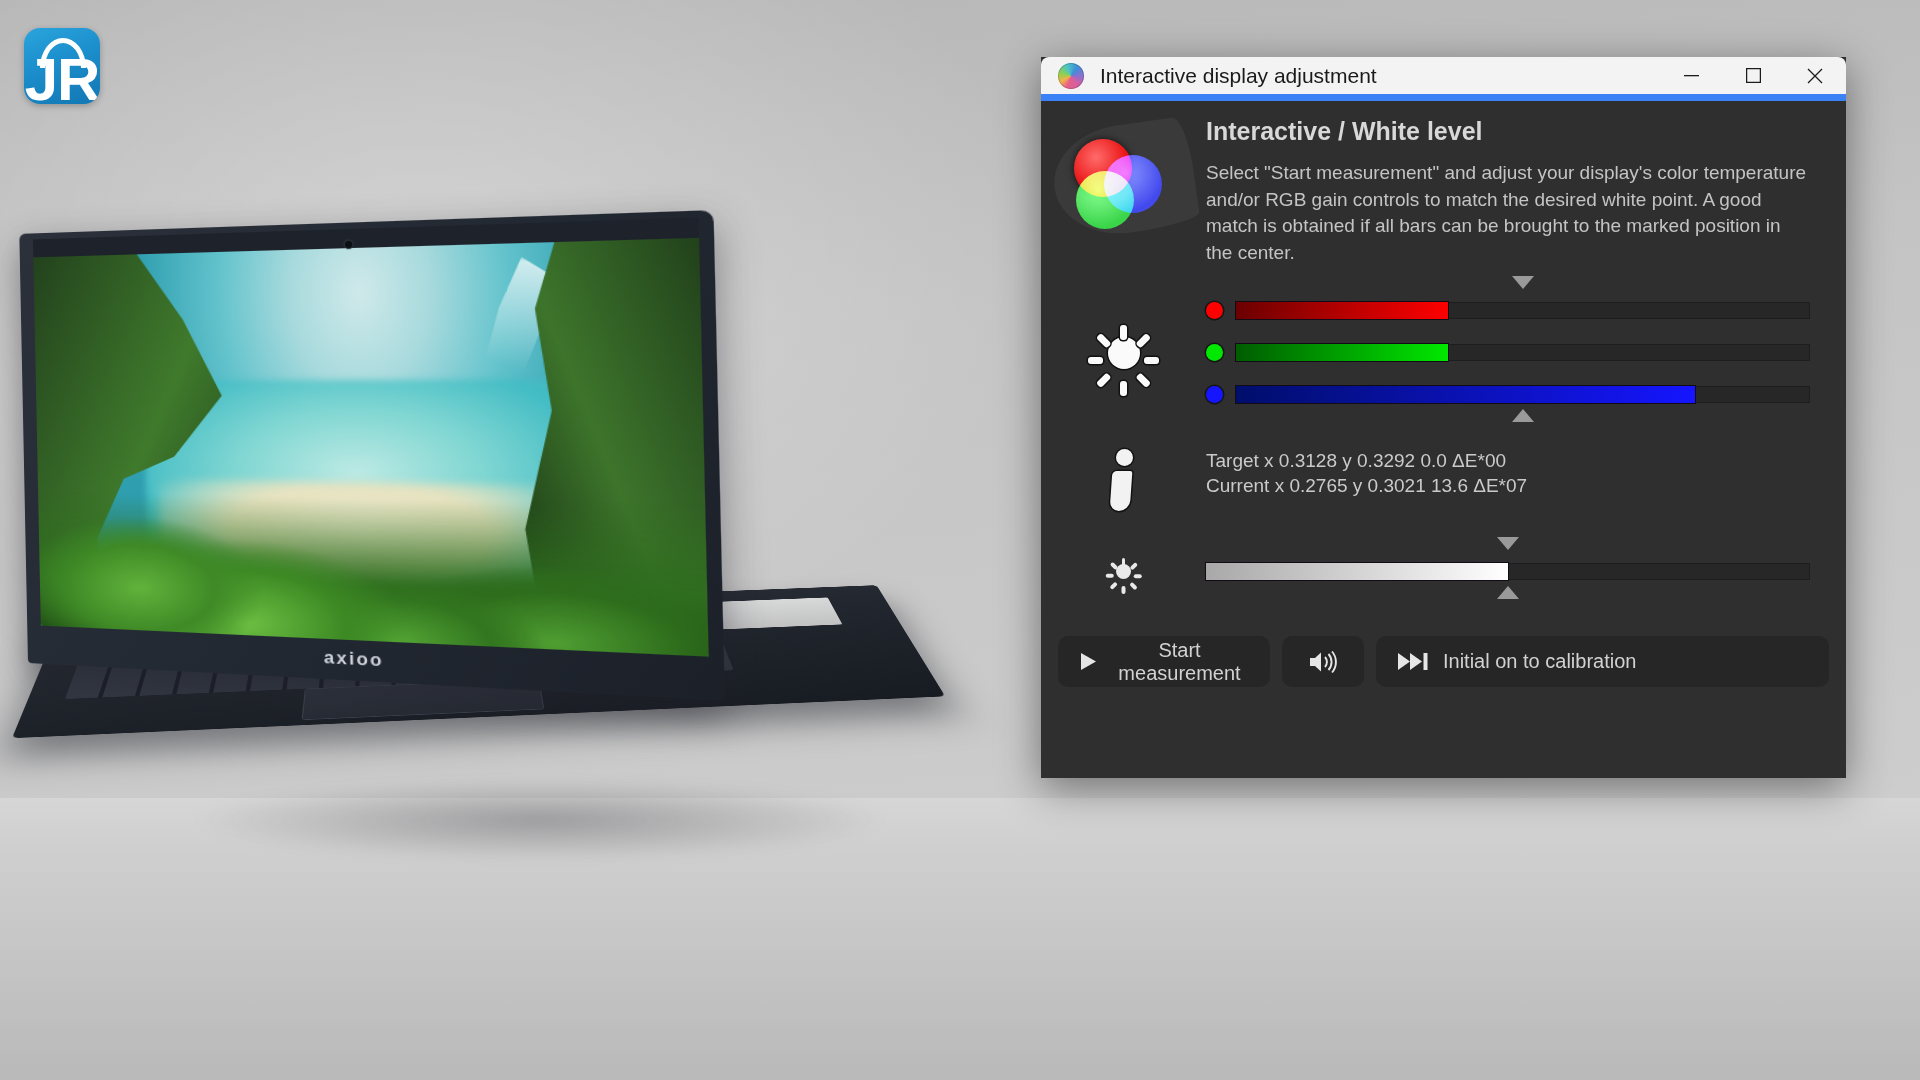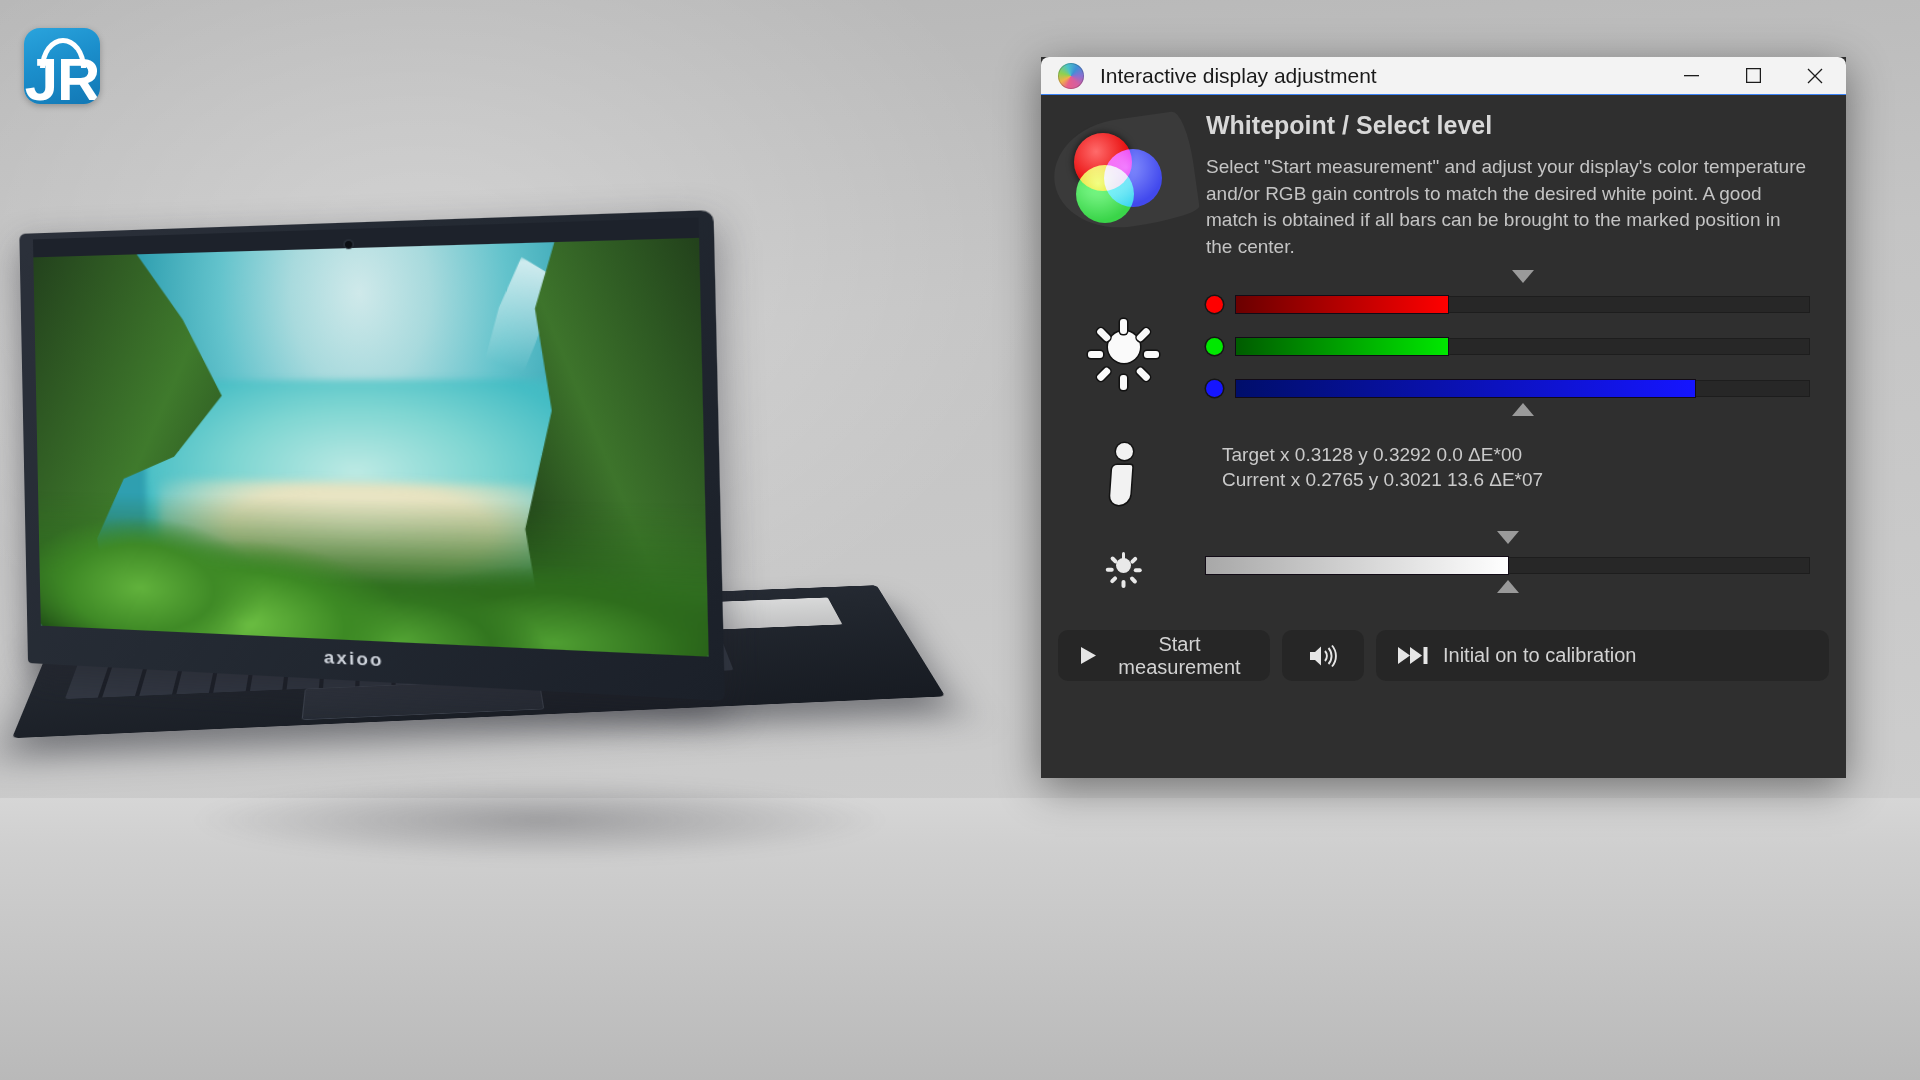--- a/index.html
+++ b/index.html
@@ -147,23 +147,23 @@
   }
 
   
   #dialog {
     position:absolute; left:1041px; top:57px; width:805px; height:721px;
     background:#2f2f2f;
     box-shadow:0 10px 40px rgba(0,0,0,.45);
     display:flex; flex-direction:column;
   }
   .titlebar {
-    height:38px; background:#f3f3f3; display:flex; align-items:center;
+    height:44px; background:#f3f3f3; display:flex; align-items:center;
     border-top-left-radius:8px; border-top-right-radius:8px;
-    border-bottom:1px solid #3b82f6;
+    border-bottom:7px solid #3b82f6;
     text-align:right;
   }
   .app-icon { width:26px; height:26px; margin-left:17px; border-radius:50%; flex:0 0 auto;
     background:conic-gradient(from 200deg,#e85f8a 0deg,#f0b24a 40deg,#8fd14f 85deg,#4bc3c8 140deg,#3f8fd6 195deg,#8a6fd1 250deg,#d45fa0 300deg,#e85f8a 360deg);
     box-shadow:inset 0 0 0 1px rgba(0,0,0,.18);
   }
   .title-text { margin-left:16px; font-size:21px; color:#1a1a1a; font-weight:400; }
   .winctrls { margin-left:auto; display:flex; height:100%; }
   .winctrl { width:62px; height:100%; display:flex; align-items:center; justify-content:center;
     color:#1c1c1c; }
@@ -207,21 +207,21 @@
     box-shadow:0 0 0 1.5px #151515; }
   .track { flex:1; height:17px; background:#272727; box-shadow:inset 0 0 0 1px #1d1d1d; position:relative; }
   .fill { position:absolute; left:0; top:0; bottom:0; box-shadow:0 0 0 1px #120b16; }
   .fill.r { background:linear-gradient(90deg,#6b0000 0%,#ff0000 100%); }
   .fill.g { background:linear-gradient(90deg,#005c00 0%,#00e800 100%); }
   .fill.b { background:linear-gradient(90deg,#000e6b 0%,#1515ff 100%); }
   .fill.w { background:linear-gradient(90deg,#a8a8a8 0%,#ffffff 100%); }
   .bar-gap { height:13px; }
 
   
-  .info { display:flex; margin-top:18px;gap:16px; }
+  .info { display:flex; margin-top:18px; }
   .info-icon-col { width:165px; display:flex; justify-content:center; padding-top:2px; }
   .i-glyph { position:relative; width:46px; height:64px; }
   .i-glyph .idot { position:absolute; left:15px; top:0; width:17px; height:17px; border-radius:50%;
     background:#f2f2f2; box-shadow:0 0 0 1.5px #131313; }
   .i-glyph .istem { position:absolute; left:10px; top:22px; width:20px; height:40px;
     background:#f2f2f2; box-shadow:0 0 0 1.5px #131313;
     border-radius:6px 3px 14px 12px; transform:skewX(-4deg); }
   .info-text { flex:1; font-size:19px; line-height:1.28; color:#cacaca; padding-top:2px; }
 
   
@@ -317,21 +317,21 @@
     <div class="hdr">
       <div class="hdr-icon-col">
         <div class="rgb-blob">
           <div class="leaf"></div>
           <div class="c cr"></div>
           <div class="c cb"></div>
           <div class="c cg"></div>
         </div>
       </div>
       <div class="hdr-text">
-        <div class="hdr-title">Whitepoint / Select level</div>
+        <div class="hdr-title">Interactive / White level</div>
         <div class="hdr-desc">Select "Start measurement" and adjust your display's color temperature and/or RGB gain controls to match the desired white point. A good match is obtained if all bars can be brought to the marked position in the center.</div>
       </div>
     </div>
 
     <div class="sliders">
       <div class="sl-icon-col">
         <div class="sun">
           <div class="core"></div>
           <div class="ray" style="transform:rotate(0deg) translateY(-28px)"></div>
           <div class="ray" style="transform:rotate(45deg) translateY(-28px)"></div>

